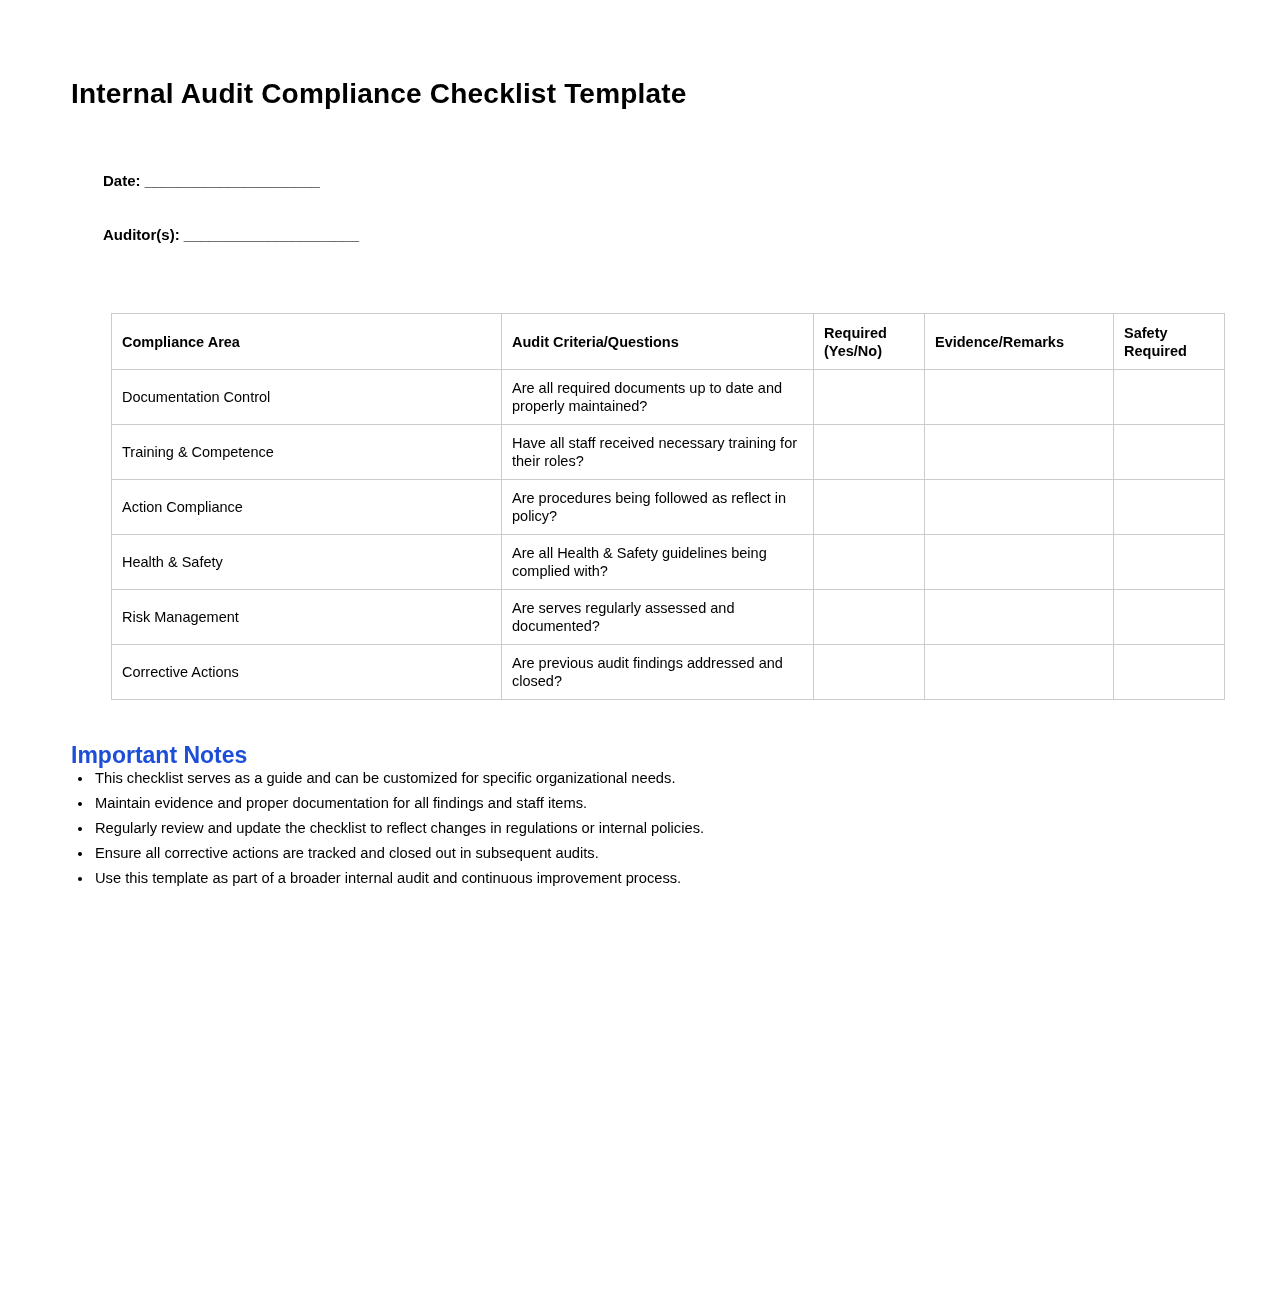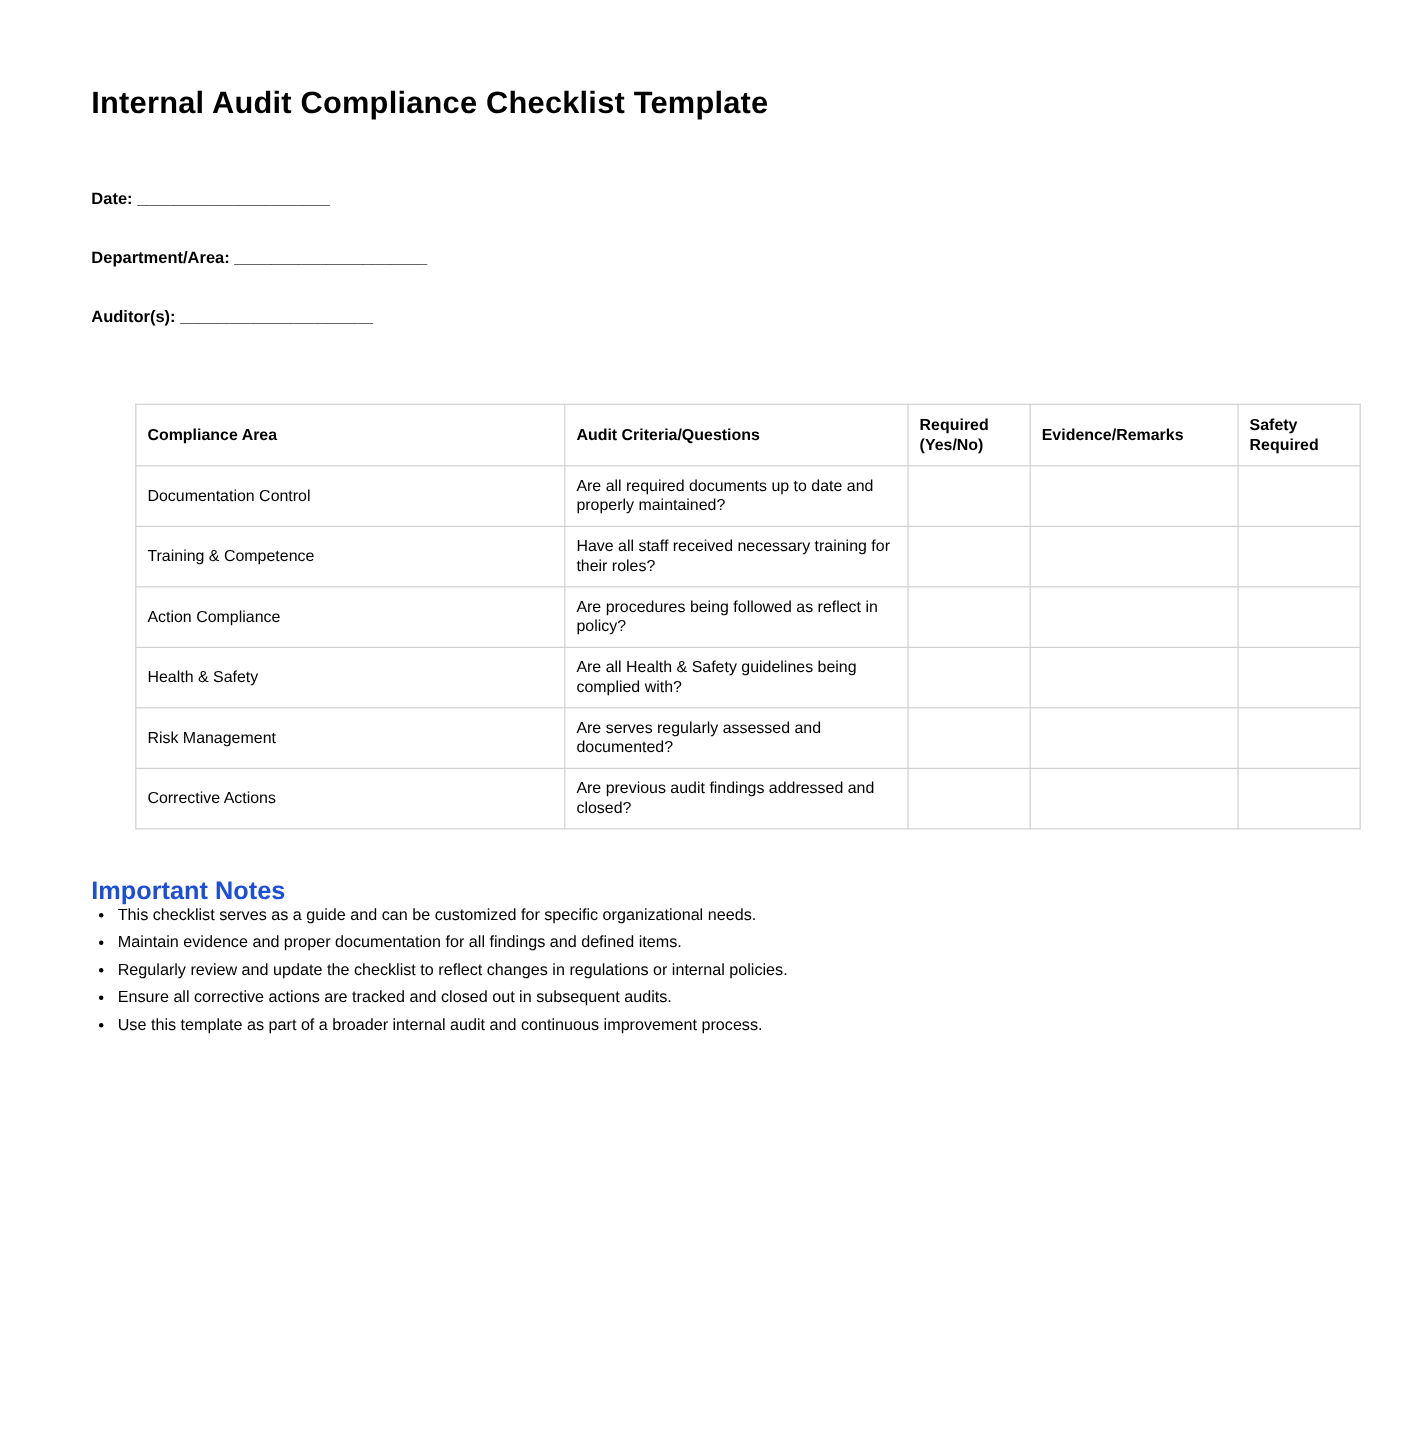--- a/index.html
+++ b/index.html
@@ -10,39 +10,39 @@
   }
   .page {
     position: relative;
     width: 1278px;
     height: 1300px;
     background: #ffffff;
     overflow: hidden;
   }
   .content {
     position: absolute;
-    left: 83px;
+    left: 71px;
     top: 0;
     width: 1113px;
   }
   .doc-title {
     margin-top: 78px;
     font-size: 28px;
     font-weight: bold;
     letter-spacing: 0.2px;
     color: #000000;
   }
   .meta-fields {
     margin-top: 26px;
     font-size: 15px;
     font-weight: bold;
     line-height: 18px;
     white-space: pre;
   }
-  .meta-row { display: block; }
+  .meta-row { display: block; margin-left: 32px; }
   .meta-line { font-weight: bold; letter-spacing: 0; }
   .checklist-table {
     margin-top: 33px;
     width: 1113px;
     border-collapse: collapse;
     table-layout: fixed;
     font-size: 14.5px;
     line-height: 18px;
     margin-left: 40px;
   }
@@ -86,21 +86,20 @@
 </head>
 <body>
 
 <div class="page">
   <div class="content">
 
     <h1 class="doc-title">Internal Audit Compliance Checklist Template</h1>
 
     <div class="meta-fields">
       <span class="meta-row"><span>Date:</span><span class="meta-line"> _____________________</span></span>
-      <span class="meta-row"><span>Department/Area:</span><span class="meta-line"> _____________________</span></span>
       <span class="meta-row"><span>Auditor(s):</span><span class="meta-line"> _____________________</span></span>
     </div>
 
     <table class="checklist-table">
       <colgroup>
         <col class="col-area">
         <col class="col-criteria">
         <col class="col-compliant">
         <col class="col-evidence">
         <col class="col-action">
@@ -157,20 +156,20 @@
           <td></td>
           <td></td>
         </tr>
       </tbody>
     </table>
 
     <h2 class="notes-heading">Important Notes</h2>
 
     <ul class="notes-list">
       <li>This checklist serves as a guide and can be customized for specific organizational needs.</li>
-      <li>Maintain evidence and proper documentation for all findings and defined items.</li>
+      <li>Maintain evidence and proper documentation for all findings and staff items.</li>
       <li>Regularly review and update the checklist to reflect changes in regulations or internal policies.</li>
       <li>Ensure all corrective actions are tracked and closed out in subsequent audits.</li>
       <li>Use this template as part of a broader internal audit and continuous improvement process.</li>
     </ul>
 
   </div>
 </div>
 
 </body></html>

